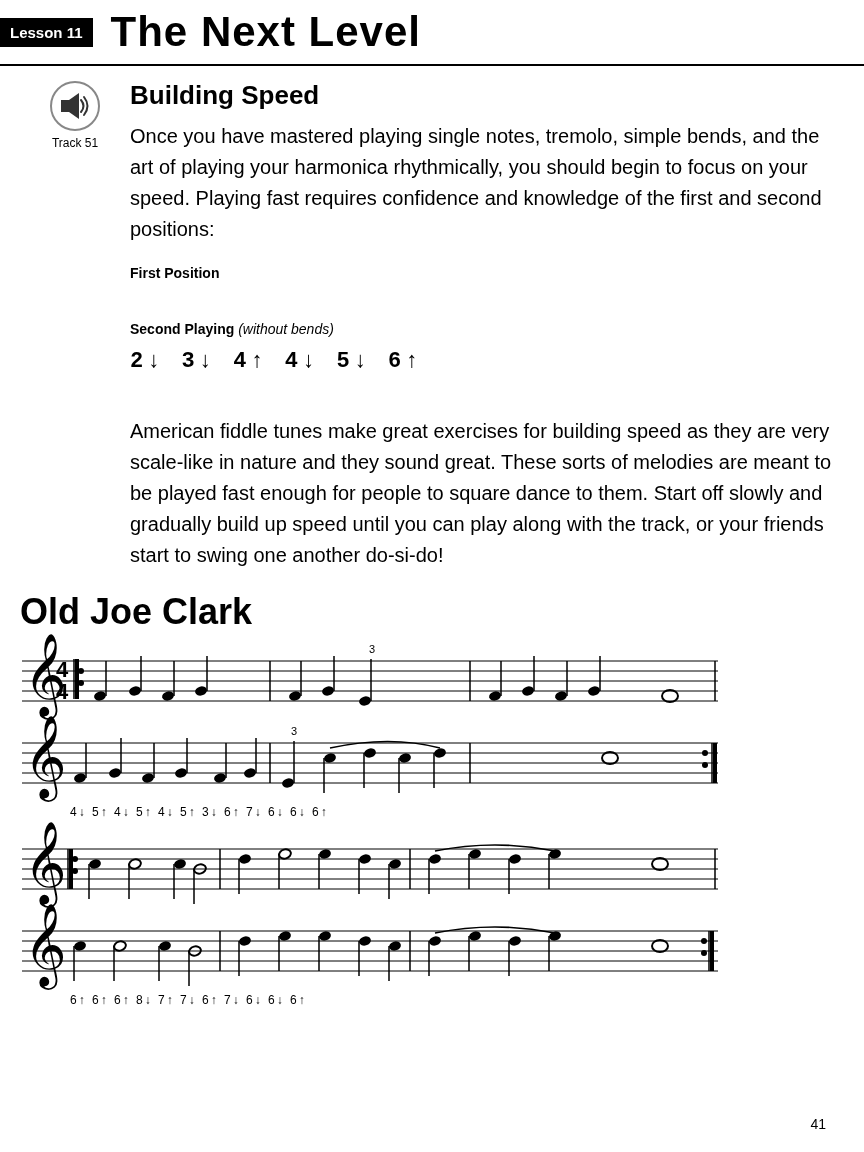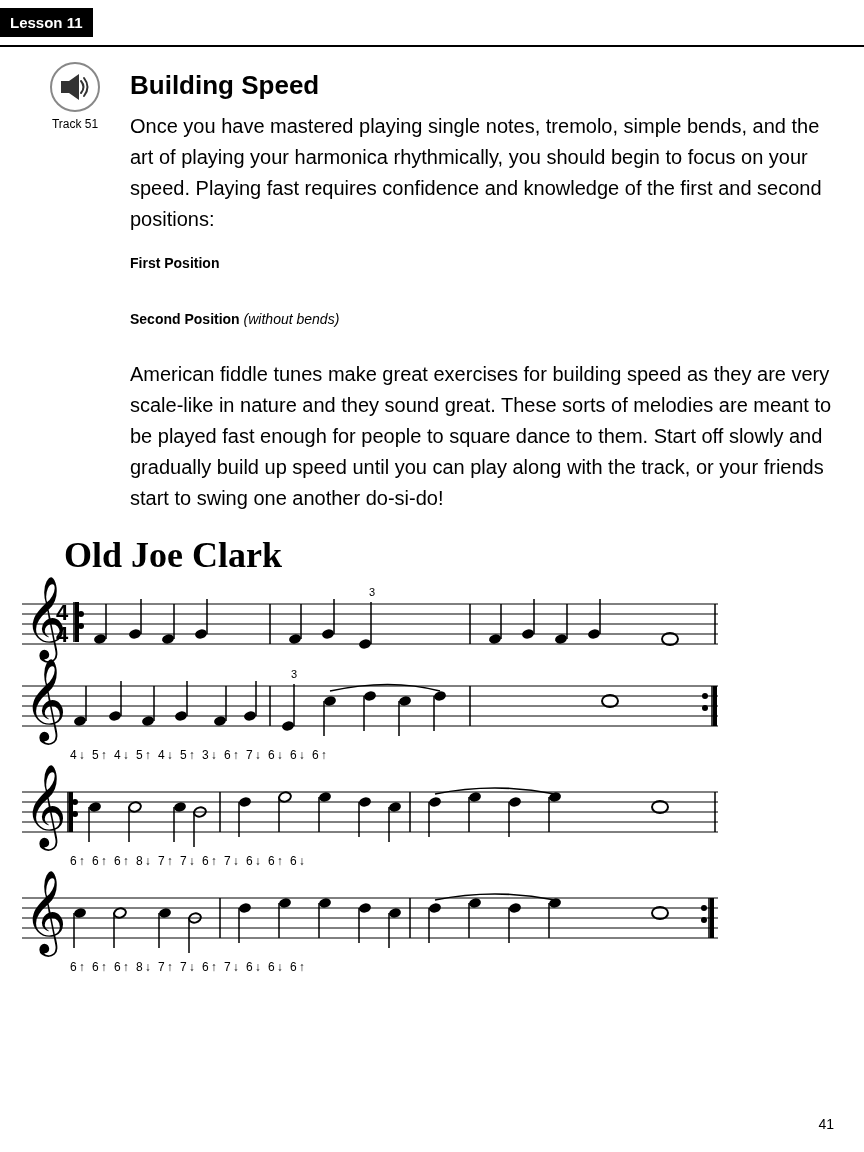--- a/index.html
+++ b/index.html
@@ -45,21 +45,20 @@
     .left-col {
       width: 110px;
       flex-shrink: 0;
       display: flex;
       flex-direction: column;
       align-items: center;
       padding-top: 4px;
     }
     .right-col {
       flex: 1;
-      margin-top: 9px;
     }
 
     
     .speaker-icon {
       width: 52px;
       height: 52px;
     }
     .track-label {
       font-family: Arial, sans-serif;
       font-size: 12px;
@@ -100,25 +99,24 @@
     .note-line {
       font-family: 'Courier New', monospace;
       font-size: 22px;
       letter-spacing: 4px;
       margin: 12px 0 18px 0;
       font-weight: bold;
     }
 
     
     .song-title {
-      font-family: Liberation Serif, serif;
+      font-family: Liberation Sans, sans-serif;
       font-size: 36px;
       font-weight: bold;
       margin-bottom: 8px;
-      margin-left: 44px;
     }
 
     
     .music-section {
       margin-top: 6px;
     }
     .staff-row {
       margin-bottom: 2px;
     }
     .staff-notes-below {
@@ -134,21 +132,21 @@
     svg.staff {
       display: block;
       width: 700px;
       overflow: visible;
     }
 
     
     .page-number {
       position: absolute;
       bottom: 20px;
-      right: 30px;
+      right: 38px;
       font-family: Arial, sans-serif;
       font-size: 14px;
     }
 
     
     .content-block2 {
       display: flex;
       padding: 0 20px;
       margin-top: 10px;
     }
@@ -165,20 +163,21 @@
     }
 
     
     .spacer { height: 12px; }
   </style>
 </head>
 <body>
 
 <div class="header">
   <span class="lesson-badge">Lesson 11</span>
+  <span class="header-title">The Next Level</span>
 </div>
 
 <div class="content">
   <div class="left-col">
 
     <svg class="speaker-icon" viewBox="0 0 52 52" xmlns="http://www.w3.org/2000/svg">
       <circle cx="26" cy="26" r="24" fill="none" stroke="#888" stroke-width="2"></circle>
 
       <rect x="12" y="20" width="8" height="12" fill="#333"></rect>
       <polygon points="20,20 30,13 30,39 20,32" fill="#333"></polygon>
@@ -191,23 +190,24 @@
 
   <div class="right-col">
     <div class="section-title">Building Speed</div>
     <p class="body-text">Once you have mastered playing single notes, tremolo, simple bends, and the art of playing your harmonica rhythmically, you should begin to focus on your speed. Playing fast requires confidence and knowledge of the first and second positions:</p>
 
     <div class="sub-title">First Position</div>
 
     <div class="spacer"></div>
 
     <div class="sub-title">
-      <span>Second Position</span>
+      <span>Second Playing</span>
       <span class="sub-title-italic">(without bends)</span>
     </div>
+    <div class="note-line">2↓  3↓  4↑  4↓  5↓  6↑</div>
 
     <div class="spacer"></div>
     <div class="spacer"></div>
 
     <p class="body-text">American fiddle tunes make great exercises for building speed as they are very scale-like in nature and they sound great. These sorts of melodies are meant to be played fast enough for people to square dance to them. Start off slowly and gradually build up speed until you can play along with the track, or your friends start to swing one another do-si-do!</p>
   </div>
 </div>
 
 <div class="content-block2">
 
@@ -367,21 +367,20 @@
           <line x1="449" y1="25" x2="449" y2="60" stroke="#000" stroke-width="1.5"></line>
           <ellipse cx="495" cy="30" rx="6" ry="4.5" fill="#000" transform="rotate(-15,495,30)"></ellipse>
           <line x1="489" y1="30" x2="489" y2="65" stroke="#000" stroke-width="1.5"></line>
           <ellipse cx="535" cy="25" rx="6" ry="4.5" fill="#000" transform="rotate(-15,535,25)"></ellipse>
           <line x1="529" y1="25" x2="529" y2="60" stroke="#000" stroke-width="1.5"></line>
 
           <path d="M415,22 Q475,10 535,22" fill="none" stroke="#000" stroke-width="1.5"></path>
 
           <ellipse cx="640" cy="35" rx="8" ry="6" fill="none" stroke="#000" stroke-width="2"></ellipse>
         </svg>
-        <div class="staff-notes-below">6↑   6↑   6↑     8↓   7↑   7↓     6↑   7↓   6↓   6↑   6↓</div>
       </div>
 
       <div class="staff-row">
         <svg class="staff" height="80" viewBox="0 0 700 80">
           <text x="4" y="58" font-size="72" font-family="serif" fill="#000">𝄞</text>
           <line x1="2" y1="20" x2="698" y2="20" stroke="#000" stroke-width="1"></line>
           <line x1="2" y1="30" x2="698" y2="30" stroke="#000" stroke-width="1"></line>
           <line x1="2" y1="40" x2="698" y2="40" stroke="#000" stroke-width="1"></line>
           <line x1="2" y1="50" x2="698" y2="50" stroke="#000" stroke-width="1"></line>
           <line x1="2" y1="60" x2="698" y2="60" stroke="#000" stroke-width="1"></line>

